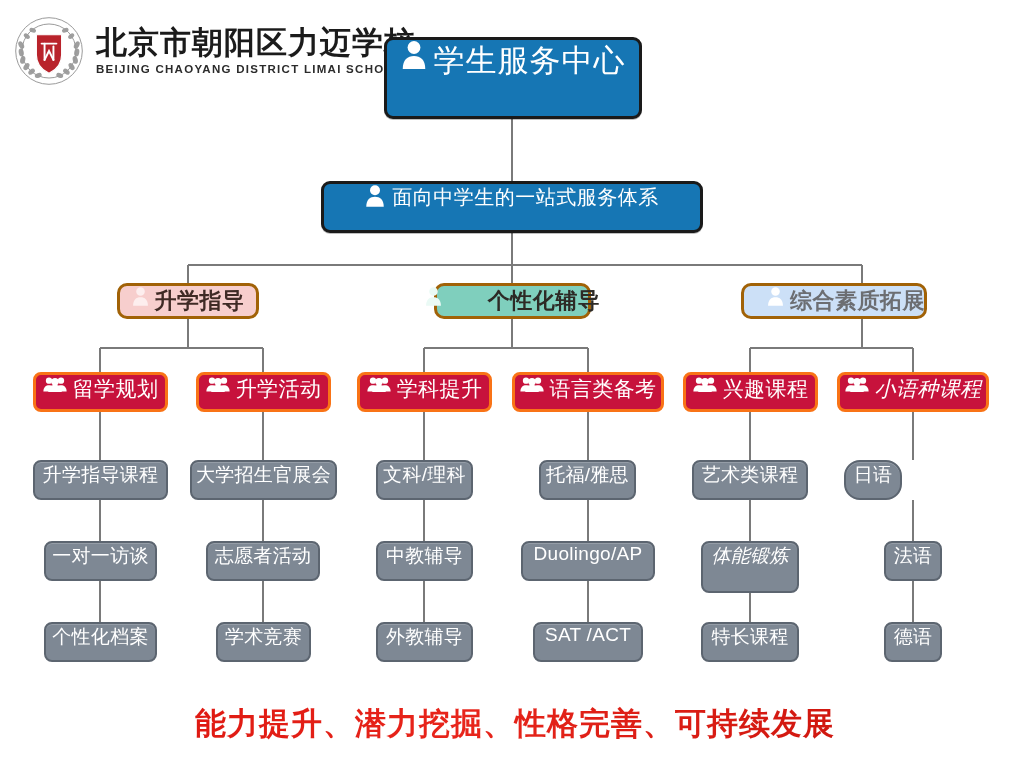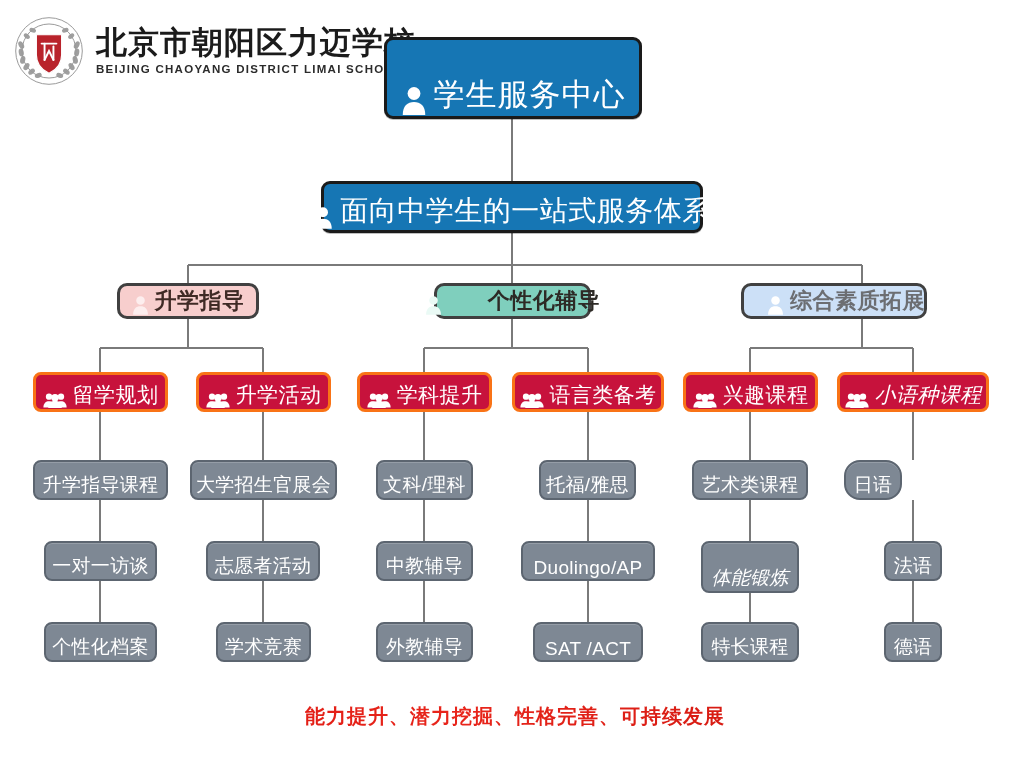--- a/index.html
+++ b/index.html
@@ -61,21 +61,21 @@
     width: 1030px;
     height: 770px;
     pointer-events: none;
   }
 
   
   .node {
     position: absolute;
     box-sizing: border-box;
     display: flex;
-    align-items: flex-end;
+    align-items: flex-start;
     justify-content: center;
     white-space: nowrap;
   }
   .node .ico {
     display: inline-flex;
     align-items: center;
     justify-content: center;
     flex: 0 0 auto;
   }
   .node .txt {
@@ -90,28 +90,27 @@
     color: #ffffff;
     box-shadow: 0 1px 0 rgba(0,0,0,0.25);
   }
   .n-blue .txt {
     font-size: 31px;
     letter-spacing: 1px;
   }
   .n-blue .ico { margin-right: 7px; }
 
   .n-blue2 .txt {
-    font-size: 28px;
+    font-size: 20px;
     letter-spacing: 0.5px;
-    margin-top: 16px;
   }
 
   
   .n-cat {
-    border: 3px solid #404040;
+    border: 3px solid #a16207;
     border-radius: 10px;
     font-weight: bold;
   }
   .n-cat .txt {
     font-size: 22px;
     letter-spacing: 0.5px;
   }
   .n-cat .ico { margin-right: 6px; }
 
   .cat-pink  { background: #f7cecd; color: #3f2a25; }
@@ -144,21 +143,21 @@
     letter-spacing: 0.3px;
   }
 
   
   #slogan {
     position: absolute;
     left: 0;
     top: 703px;
     width: 1030px;
     text-align: center;
-    font-size: 20px;
+    font-size: 31px;
     font-weight: bold;
     letter-spacing: 1px;
     color: #e1190f;
     background: linear-gradient(90deg, #d9120c 0%, #e8251b 45%, #c41009 100%);
     -webkit-background-clip: text;
     background-clip: text;
     -webkit-text-fill-color: transparent;
   }
 </style>
 </head>

